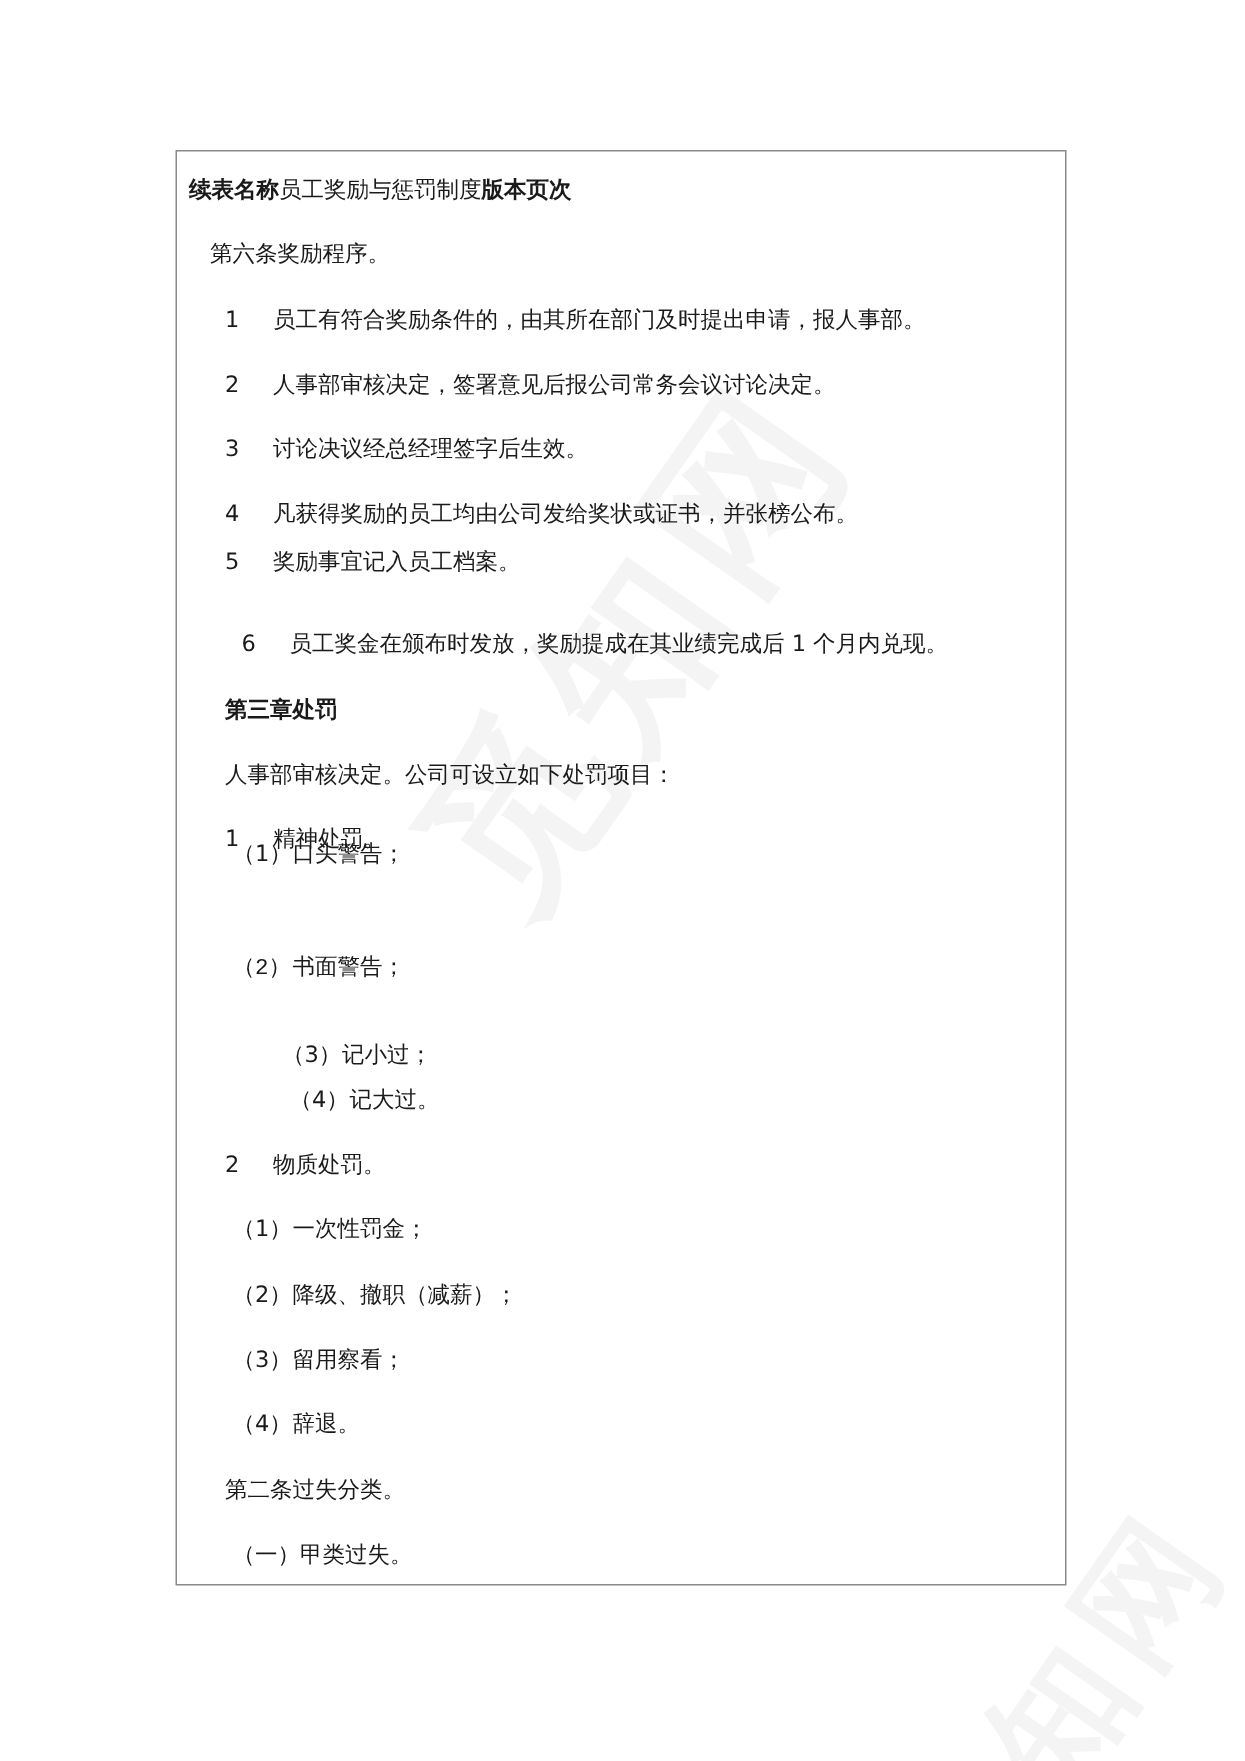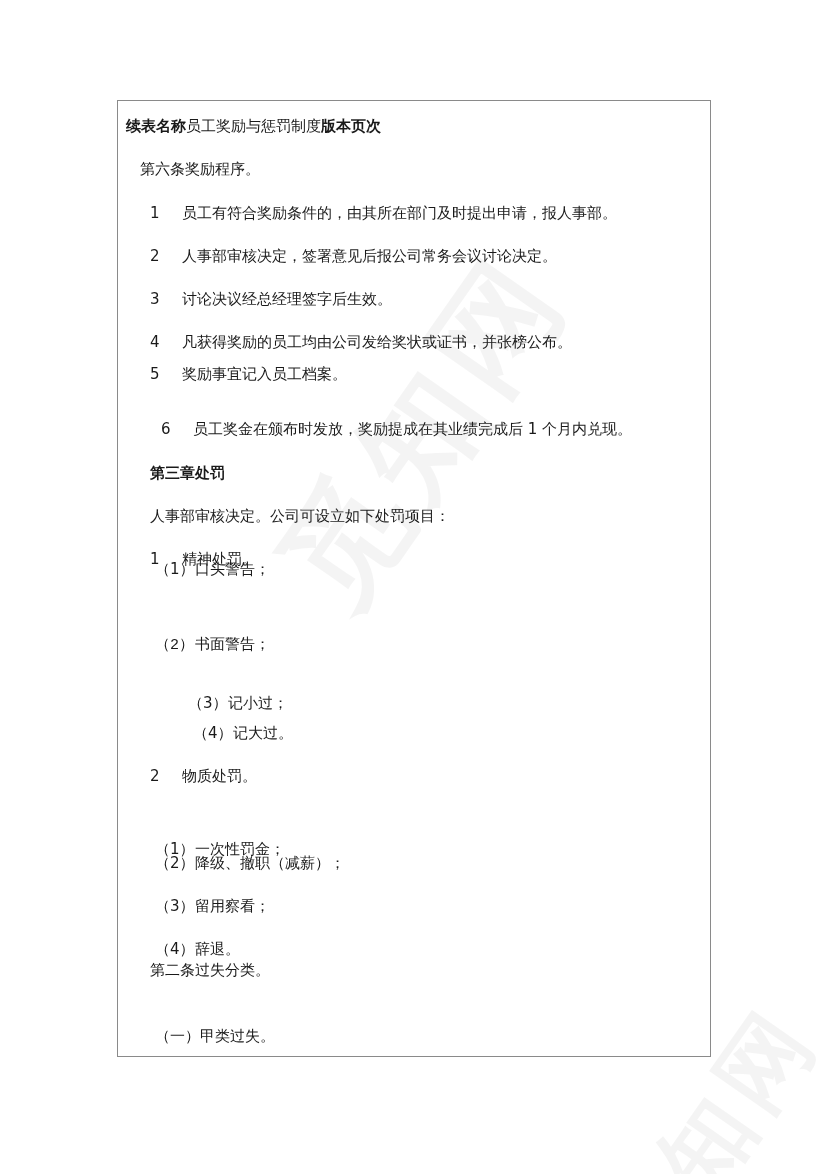--- a/index.html
+++ b/index.html
@@ -101,27 +101,27 @@
 <div class="line" style="left:155px; top:693px;margin-left:33px;">
   <span class="paren">（3）</span><span>记小过；</span>
 </div>
 <div class="line" style="left:155px; top:723px;margin-left:38px;">
   <span class="paren">（4）</span><span>记大过。</span>
 </div>
 
 <div class="line" style="left:150px; top:766px;">
   <span class="num">2</span><span>物质处罚。</span>
 </div>
-<div class="line" style="left:155px; top:809px;margin-top:30px;">
+<div class="line" style="left:155px; top:809px;">
   <span class="paren">（1）</span><span>一次性罚金；</span>
 </div>
 <div class="line" style="left:155px; top:853px;">
   <span class="paren">（2）</span><span>降级、撤职（减薪）；</span>
 </div>
 <div class="line" style="left:155px; top:896px;">
   <span class="paren">（3）</span><span>留用察看；</span>
 </div>
 <div class="line" style="left:155px; top:939px;">
   <span class="paren">（4）</span><span>辞退。</span>
 </div>
 
-<div class="line" style="left:150px; top:960px;">第二条过失分类。</div>
+<div class="line" style="left:150px; top:983px;">第二条过失分类。</div>
 <div class="line" style="left:155px; top:1026px;">（一）甲类过失。</div>
 
 </body></html>

